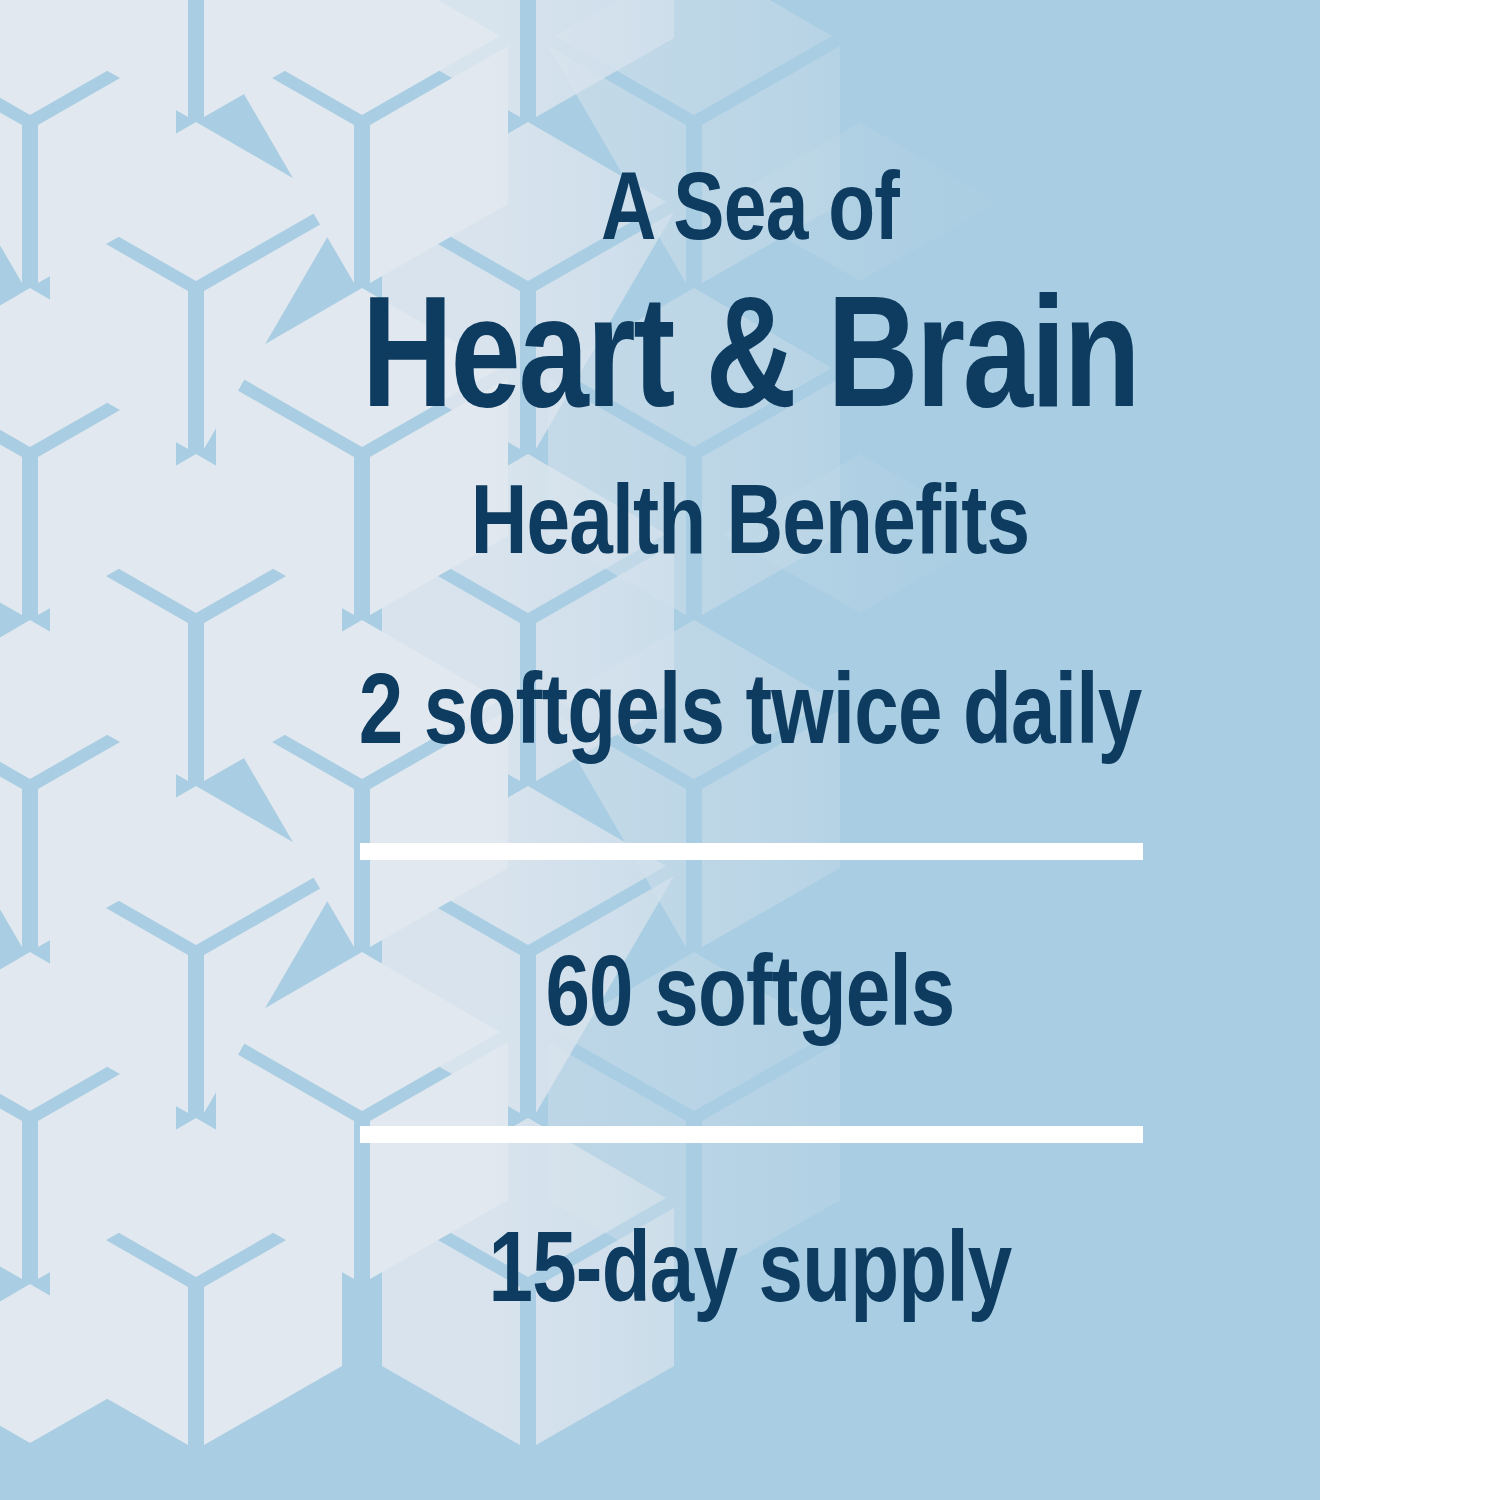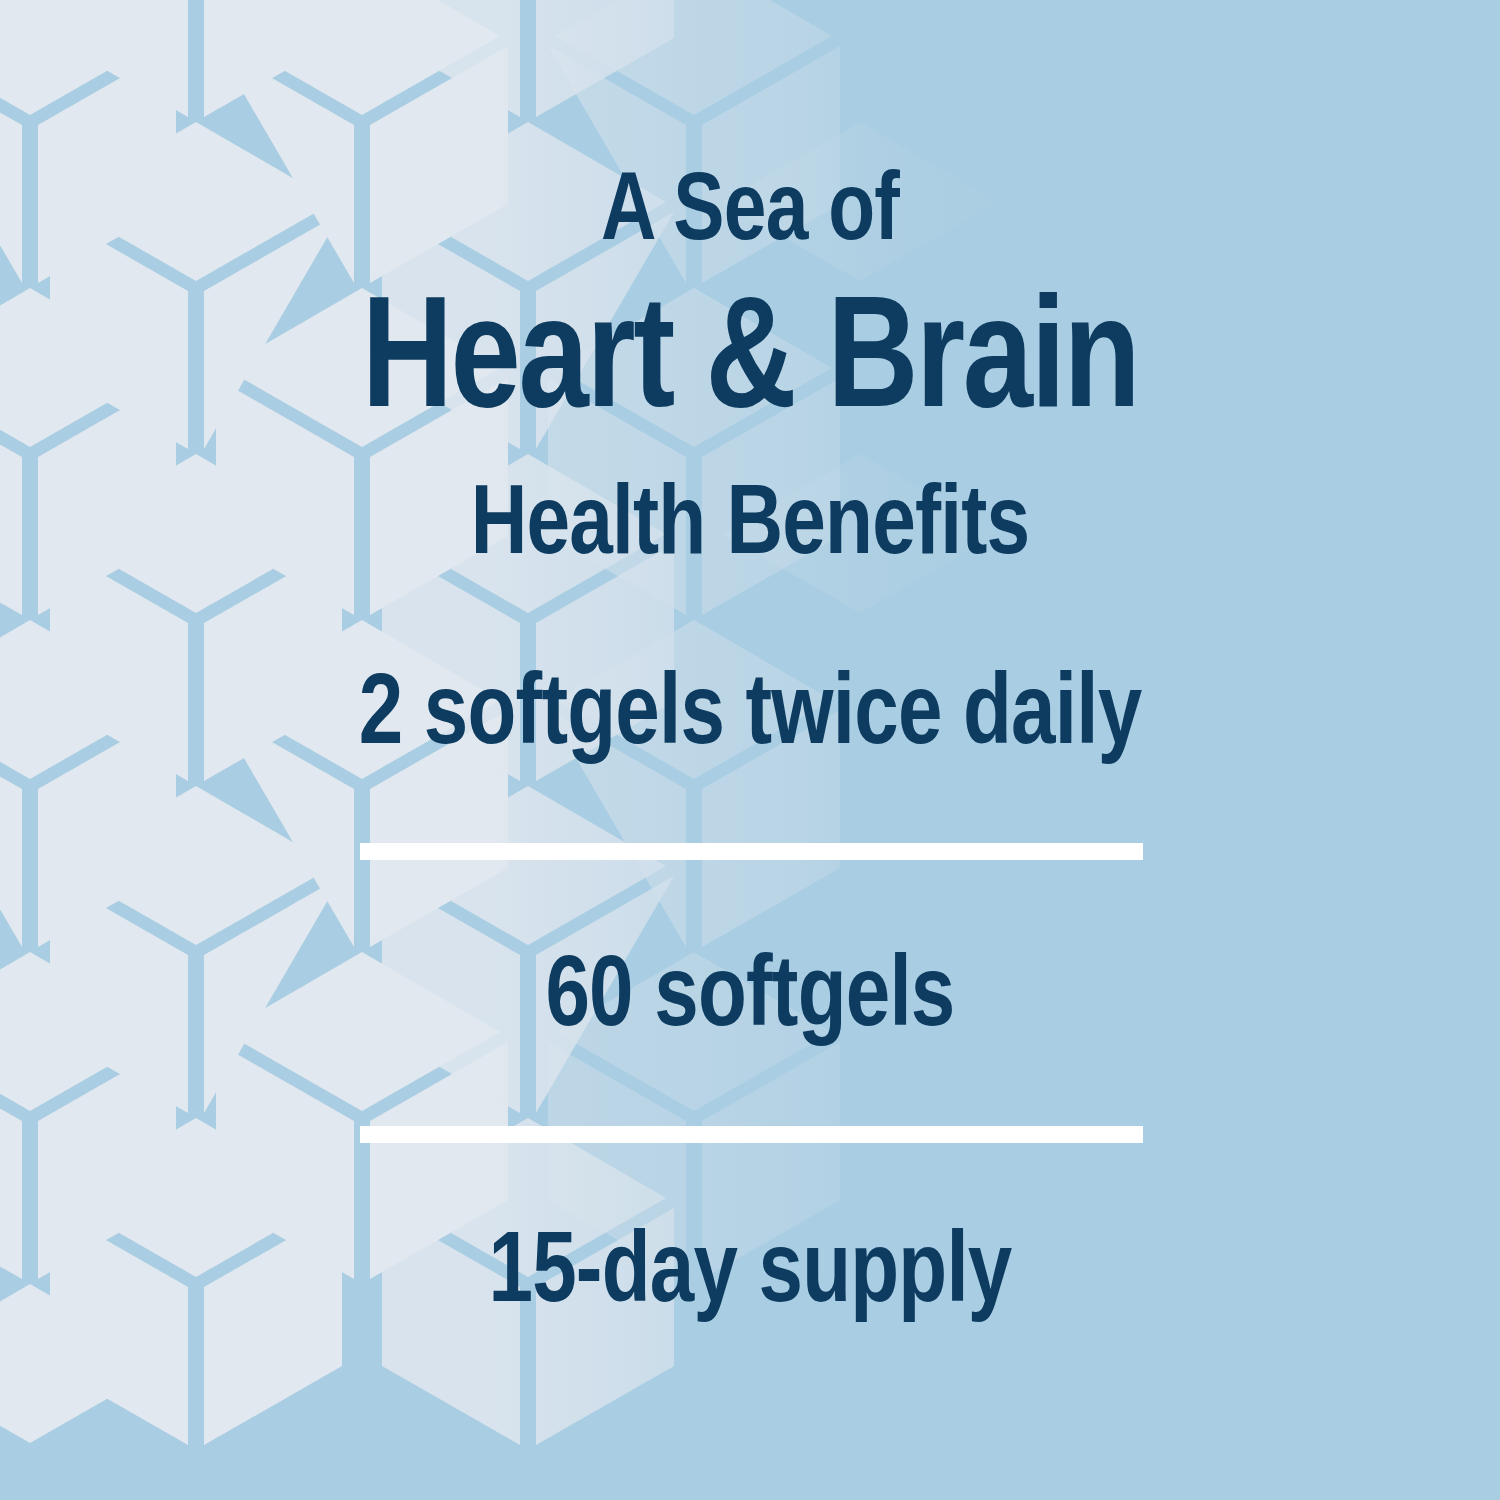--- a/index.html
+++ b/index.html
@@ -2,21 +2,21 @@
 <html><head>
 <meta charset="utf-8">
 <style>
   html, body {
     margin: 0;
     padding: 0;
     background: #ffffff;
   }
   #poster {
     position: relative;
-    width: 1500px;
+    width: 1320px;
     height: 1500px;
     overflow: hidden;
     font-family: "Liberation Sans", "DejaVu Sans", sans-serif;
   }
   #bg-layer {
     position: absolute;
     inset: 0;
     width: 1500px;
     height: 1500px;
   }

